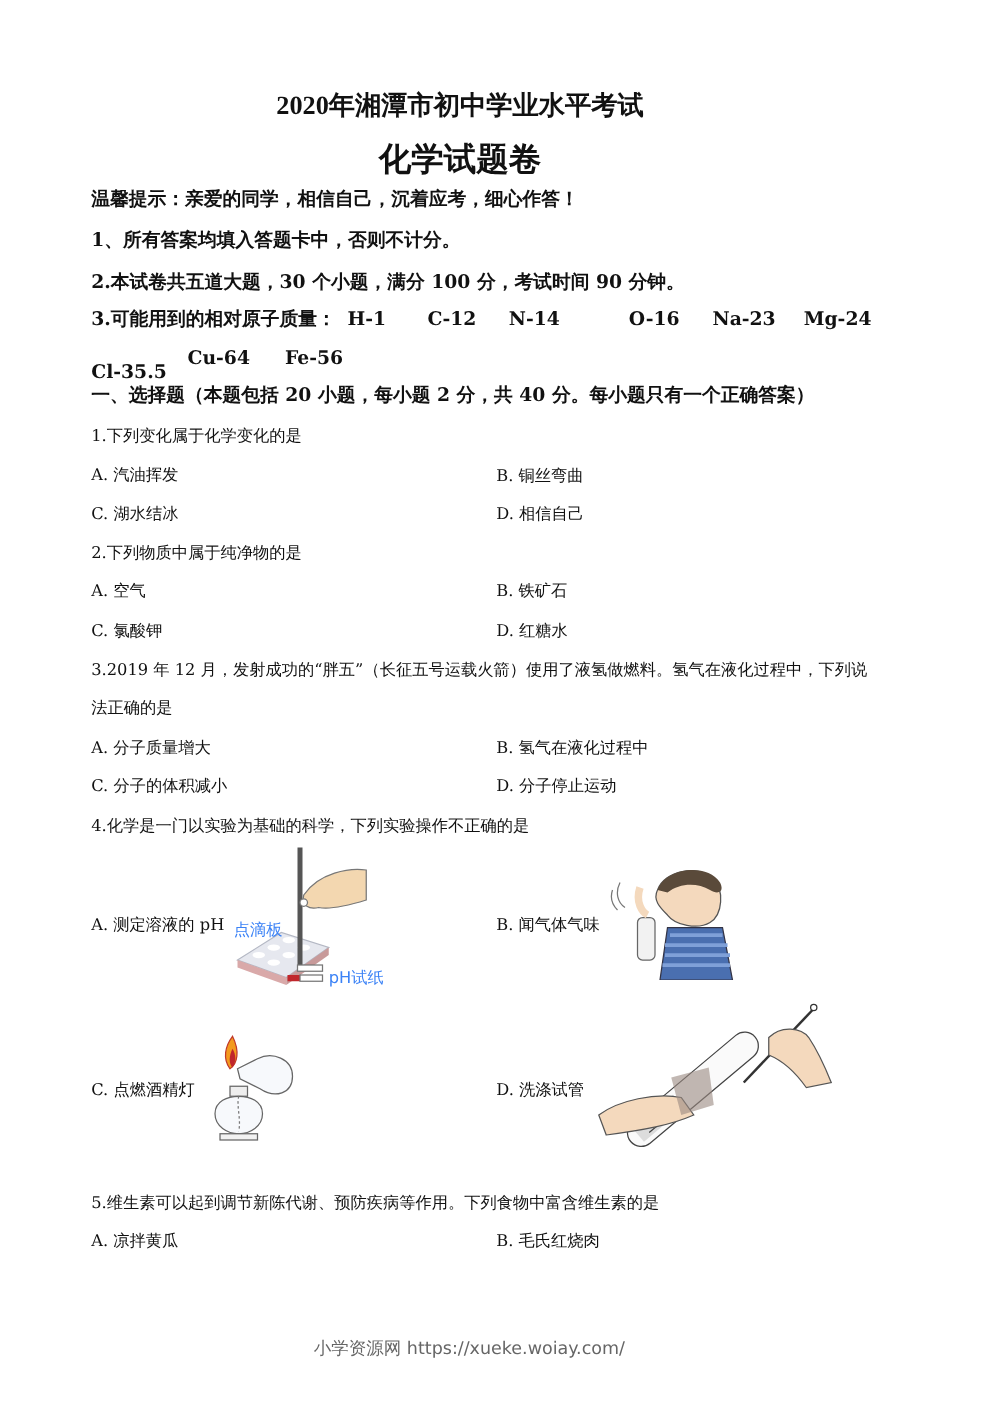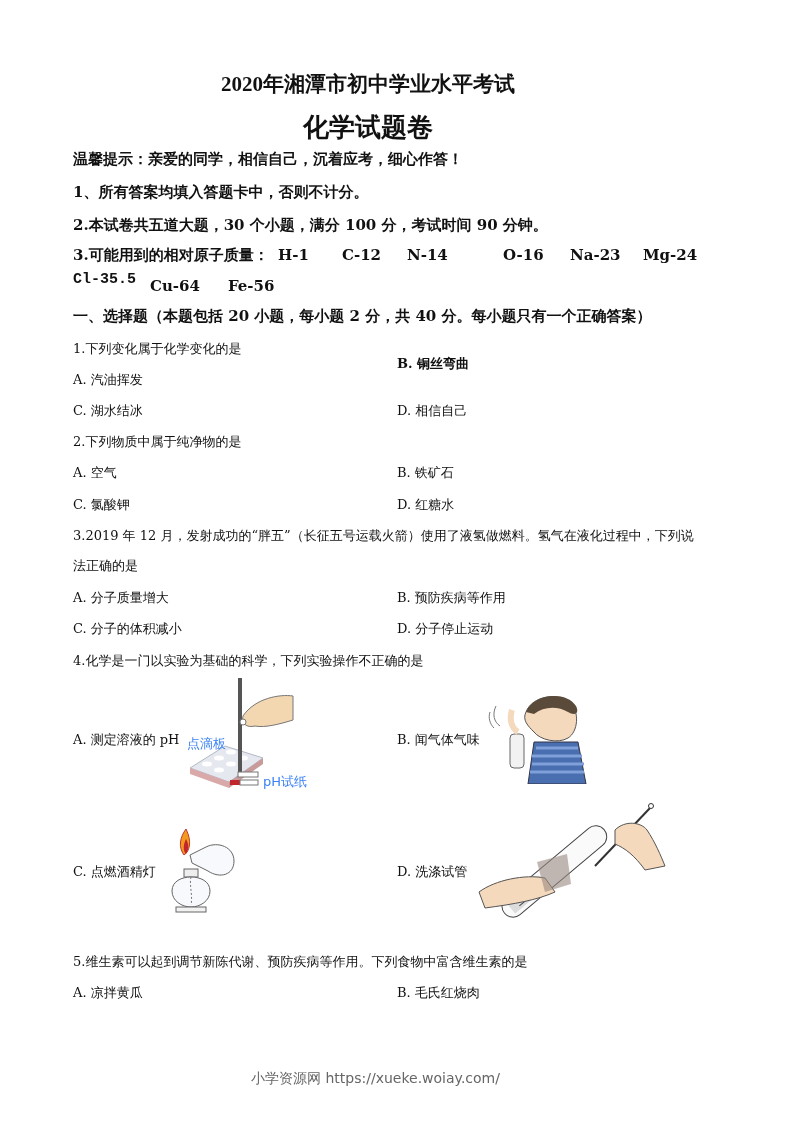--- a/index.html
+++ b/index.html
@@ -37,42 +37,42 @@
 <div class="abs line bold" style="top:216px;">2.本试卷共五道大题，30 个小题，满分 100 分，考试时间 90 分钟。</div>
 <div class="abs line bold" style="top:246px;">
   <span>3.可能用到的相对原子质量：</span>
 </div>
 <div class="abs bold" style="top:246px; left:278px;">H-1</div>
 <div class="abs bold" style="top:246px; left:342px;">C-12</div>
 <div class="abs bold" style="top:246px; left:407px;">N-14</div>
 <div class="abs bold" style="top:246px; left:503px;">O-16</div>
 <div class="abs bold" style="top:246px; left:570px;">Na-23</div>
 <div class="abs bold" style="top:246px; left:643px;">Mg-24</div>
-<div class="abs bold" style="top:271px; left:73px;font-family:Liberation Mono, monospace;">Cl-35.5</div>
+<div class="abs bold" style="top:288px; left:73px;">Cl-35.5</div>
 <div class="abs bold" style="top:277px; left:150px;">Cu-64</div>
 <div class="abs bold" style="top:277px; left:228px;">Fe-56</div>
 
 <div class="abs line bold" style="top:307px;">一、选择题（本题包括 20 小题，每小题 2 分，共 40 分。每小题只有一个正确答案）</div>
 
 <div class="abs line norm" style="top:340px;">1.下列变化属于化学变化的是</div>
 <div class="abs norm optA" style="top:371px;">A.  汽油挥发</div>
-<div class="abs norm optB" style="top:355px;font-weight:bold;">B.  铜丝弯曲</div>
+<div class="abs norm optB" style="top:372px;">B.  铜丝弯曲</div>
 <div class="abs norm optA" style="top:402px;">C.  湖水结冰</div>
 <div class="abs norm optB" style="top:402px;">D.  相信自己</div>
 
 <div class="abs line norm" style="top:433px;">2.下列物质中属于纯净物的是</div>
 <div class="abs norm optA" style="top:464px;">A.  空气</div>
 <div class="abs norm optB" style="top:464px;">B.  铁矿石</div>
 <div class="abs norm optA" style="top:496px;">C.  氯酸钾</div>
 <div class="abs norm optB" style="top:496px;">D.  红糖水</div>
 
 <div class="abs line norm" style="top:527px;">3.2019 年 12 月，发射成功的“胖五”（长征五号运载火箭）使用了液氢做燃料。氢气在液化过程中，下列说</div>
 <div class="abs line norm" style="top:557px;">法正确的是</div>
 <div class="abs norm optA" style="top:589px;">A.  分子质量增大</div>
-<div class="abs norm optB" style="top:589px;">B.  预防疾病等作用</div>
+<div class="abs norm optB" style="top:589px;">B.  氢气在液化过程中</div>
 <div class="abs norm optA" style="top:620px;">C.  分子的体积减小</div>
 <div class="abs norm optB" style="top:620px;">D.  分子停止运动</div>
 
 <div class="abs line norm" style="top:652px;">4.化学是一门以实验为基础的科学，下列实验操作不正确的是</div>
 
 <div class="abs norm optA" style="top:731px;">A.  测定溶液的 pH</div>
 
 <svg class="fig" style="left:185px; top:676px;" width="150" height="120">
 
   <polygon points="5,92 40,70 78,82 44,106" fill="#e6e8ef" stroke="#b4b8c4"></polygon>

